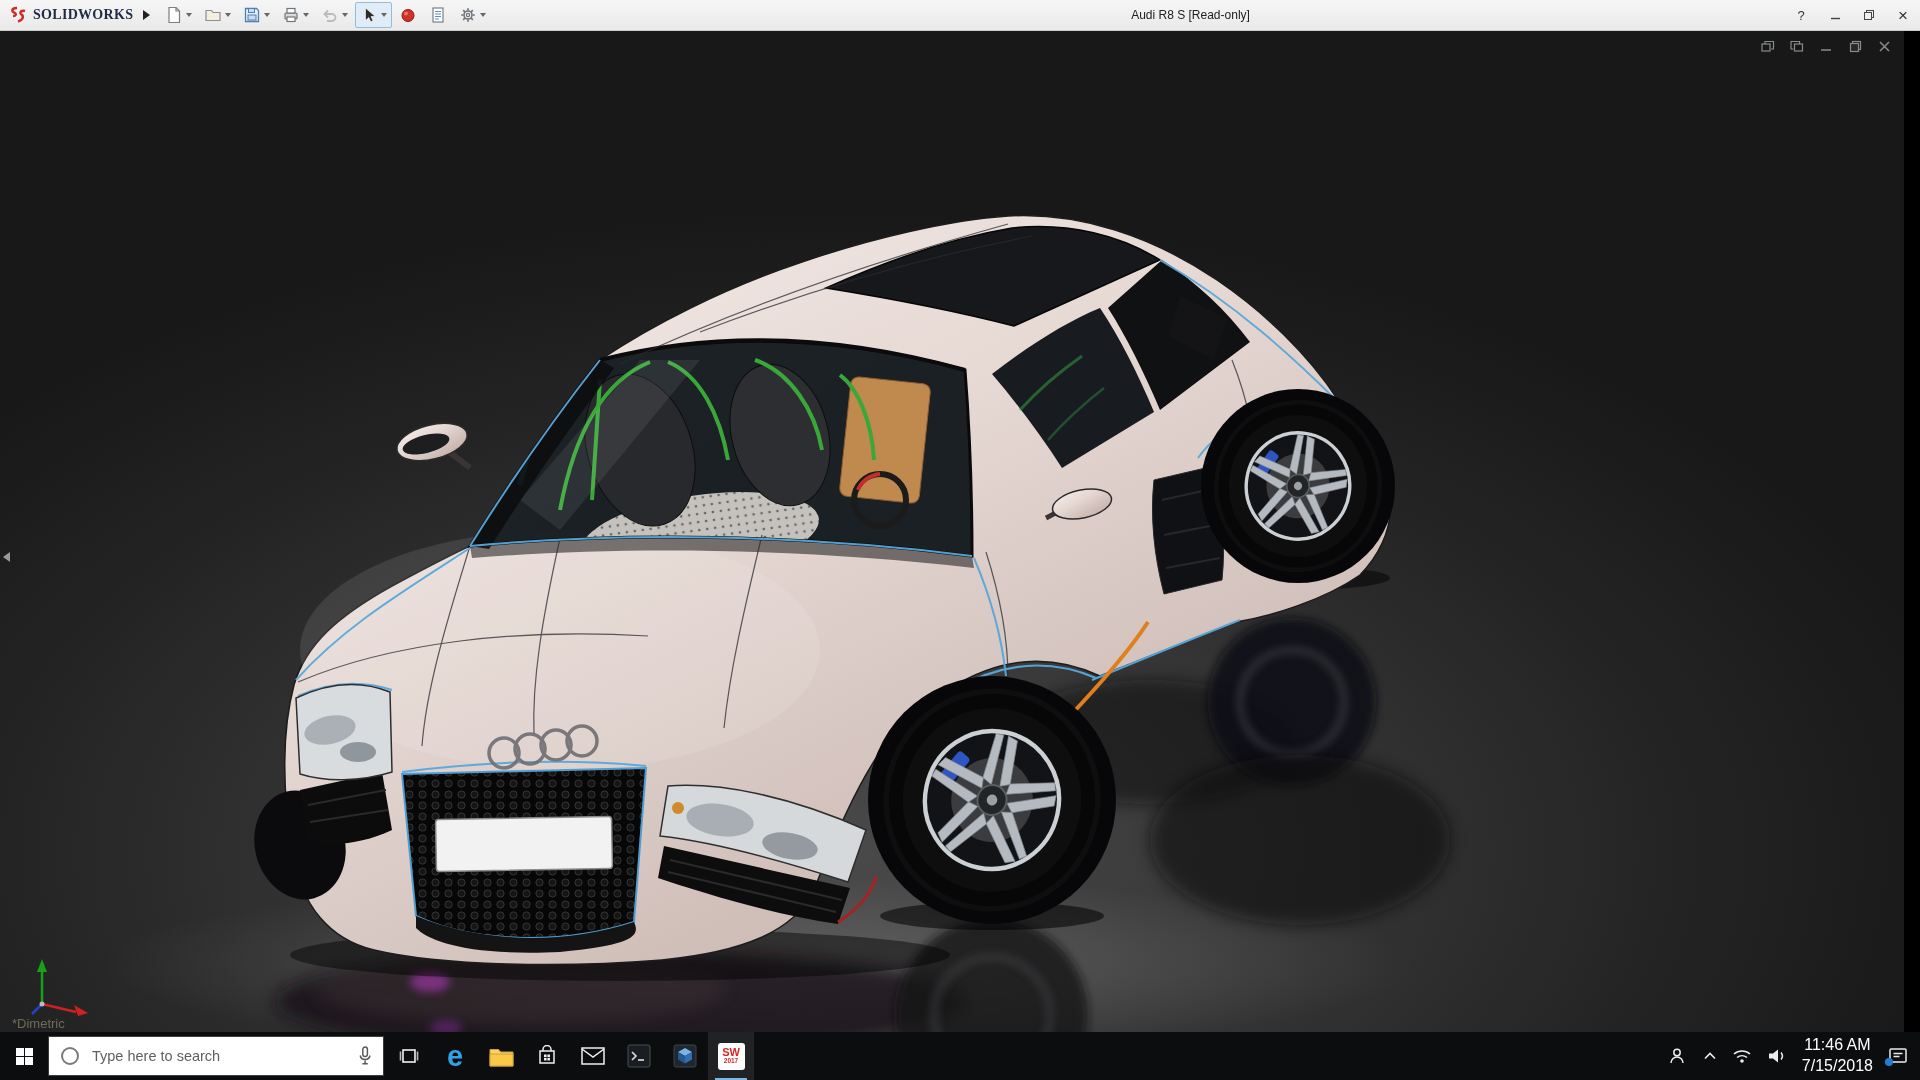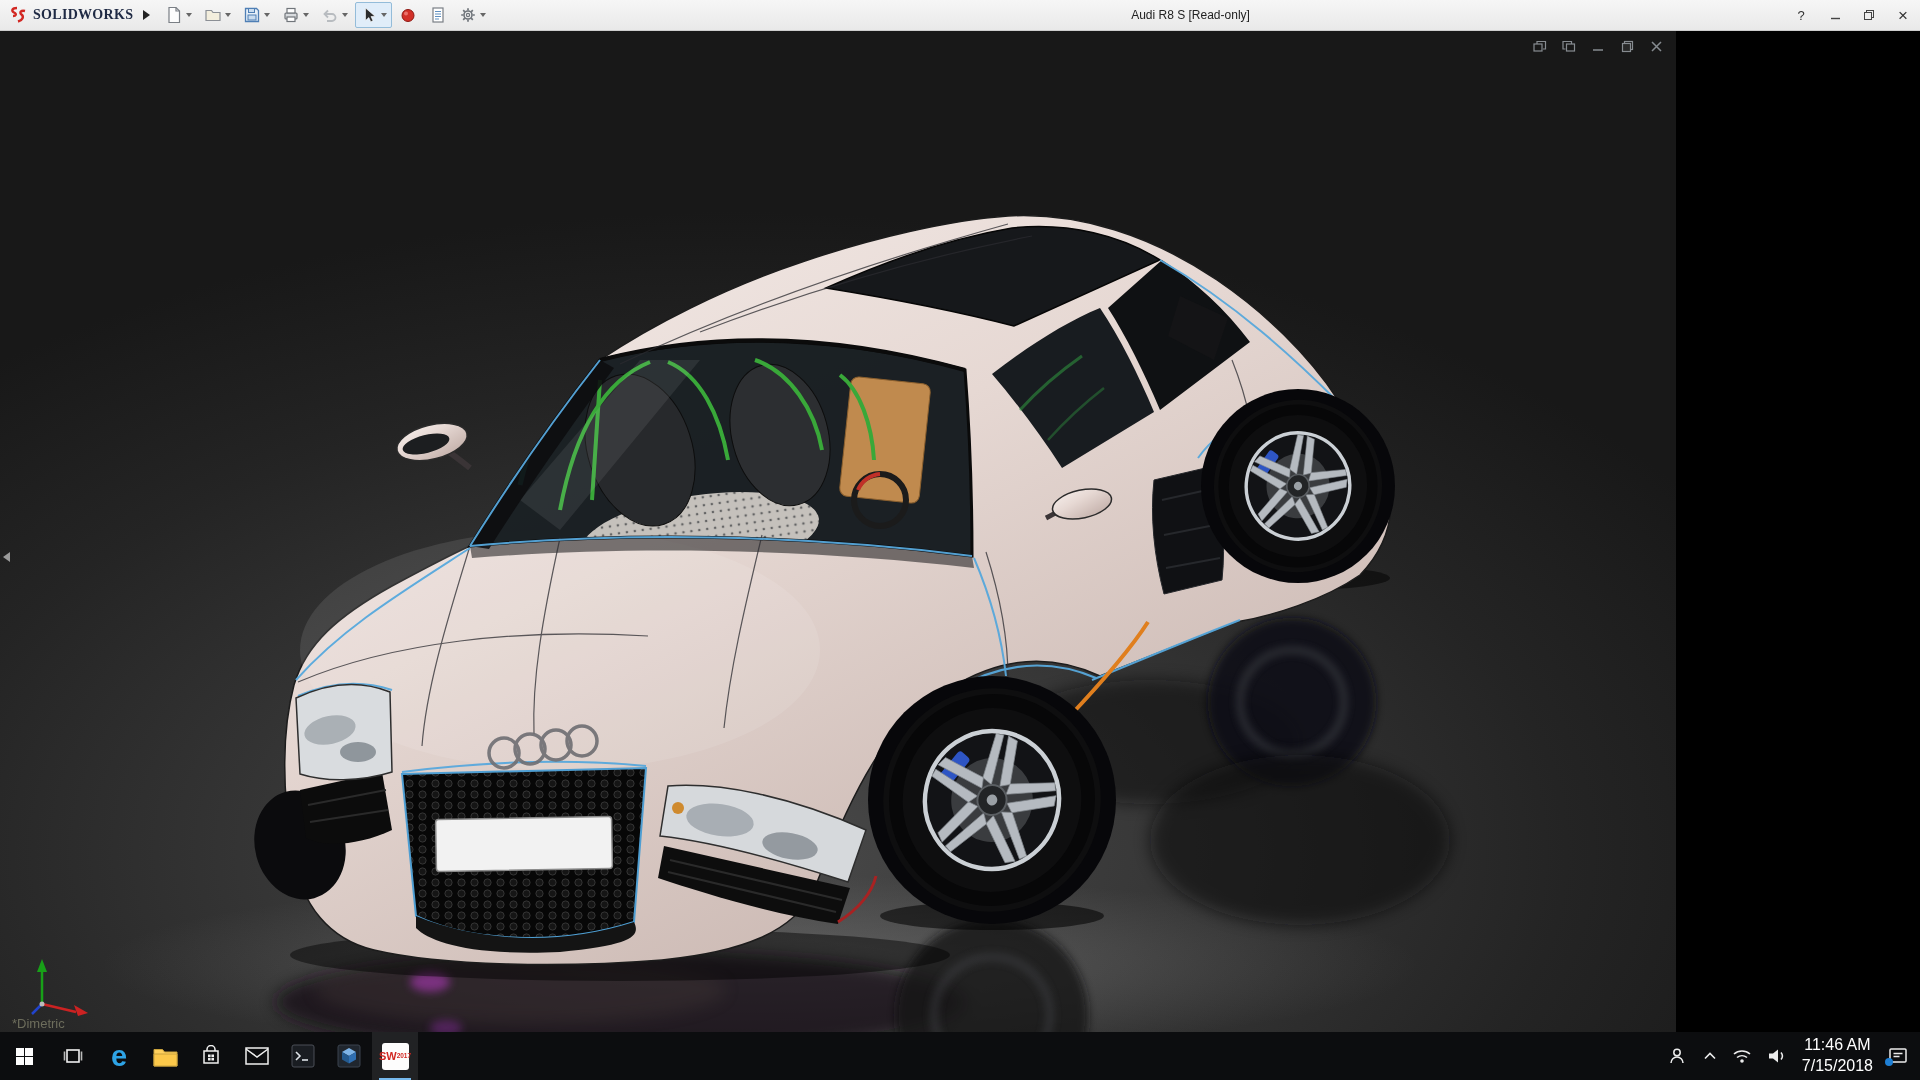--- a/index.html
+++ b/index.html
@@ -21,22 +21,22 @@
   .caret{width:0;height:0;border-left:3.5px solid transparent;border-right:3.5px solid transparent;
     border-top:4px solid #666;}
   .bar-title{position:absolute;left:60.6%;transform:translateX(-50%);
     font-size:12px;color:#222;white-space:nowrap;margin-left:27px;}
   .win-controls{position:absolute;right:8px;top:0;height:30px;display:flex;align-items:center;gap:16px;}
   .wc{display:flex;align-items:center;justify-content:center;width:18px;height:20px;
     color:#333;font-size:13px;}
   .wc-close{font-size:17px;line-height:1;}
 
   
-  .viewport{position:absolute;top:30px;left:0;width:1656px;height:1002px;
-    background:radial-gradient(1150px 640px at 44% 82%, #4a4a4a 0%, #373737 38%, #242424 72%, #181818 100%);padding-left:20px;}
+  .viewport{position:absolute;top:30px;left:0;width:1904px;height:1002px;
+    background:radial-gradient(1150px 640px at 44% 82%, #4a4a4a 0%, #373737 38%, #242424 72%, #181818 100%);}
   .scene{position:absolute;top:0;left:0;}
   .doc-controls{position:absolute;top:8px;right:12px;display:flex;gap:13px;z-index:5;}
   .doc-btn{width:16px;height:16px;display:flex;align-items:center;justify-content:center;opacity:.85;}
   .left-tab{position:absolute;left:0;top:505px;width:12px;height:44px;
     display:flex;align-items:center;justify-content:center;z-index:5;}
   .left-tab .tri{width:0;height:0;border-top:5px solid transparent;border-bottom:5px solid transparent;
     border-right:7px solid #9a9a9a;}
   .view-label{position:absolute;left:12px;bottom:1px;font-size:13px;color:#6d6d5c;z-index:5;}
   .triad{position:absolute;left:24px;bottom:12px;z-index:5;}
 
@@ -47,21 +47,21 @@
   .searchbox{width:336px;height:40px;margin:4px 0;background:#ffffff;border:1px solid #3c3c3c;
     display:flex;align-items:center;gap:9px;padding:0 10px;box-sizing:border-box;}
   .searchbox input{flex:1;border:none;outline:none;font-size:14.5px;color:#444;background:transparent;
     font-family:"Liberation Sans",sans-serif;}
   .searchbox input::placeholder{color:#5f5f5f;opacity:1;}
   .tb-apps{display:flex;align-items:center;margin-left:2px;}
   .tb-app{width:46px;height:48px;display:flex;align-items:center;justify-content:center;position:relative;}
   .tb-app.active{background:rgba(255,255,255,.09);}
   .tb-app.active::after{content:"";position:absolute;bottom:0;left:7px;right:7px;height:2px;background:#76b9ed;}
   .edge-e{font-size:29px;font-weight:bold;color:#2ea3e6;line-height:1;}
-  .sw-box{width:27px;height:27px;background:#fdfdfd;border-radius:3px;display:flex;flex-direction:row;
+  .sw-box{width:27px;height:27px;background:#fdfdfd;border-radius:3px;display:flex;flex-direction:column;
     align-items:center;justify-content:center;line-height:1;}
   .sw-text{color:#d22823;font-weight:bold;font-size:11px;}
   .sw-year{color:#d22823;font-size:6.5px;font-weight:bold;}
   .tray{margin-left:auto;display:flex;align-items:center;gap:15px;padding-right:12px;}
   .tray-ic{display:flex;align-items:center;justify-content:center;position:relative;}
   .clock{text-align:center;color:#fff;font-size:16px;line-height:1.3;white-space:nowrap;}
   .badge{position:absolute;left:-3px;bottom:0px;width:8px;height:8px;border-radius:50%;background:#1f7fd4;}
 </style>
 </head>
 <body>
@@ -430,20 +430,30 @@
   <div class="taskbar">
     <div class="tb-start">
       <svg width="19" height="19">
         <rect x="1" y="1" width="8" height="8" fill="#fdfdfd"></rect>
         <rect x="10" y="1" width="8" height="8" fill="#fdfdfd"></rect>
         <rect x="1" y="10" width="8" height="8" fill="#fdfdfd"></rect>
         <rect x="10" y="10" width="8" height="8" fill="#fdfdfd"></rect>
       </svg>
     </div>
 
+    <div class="searchbox">
+      <svg width="22" height="22">
+        <circle cx="11" cy="11" r="8" fill="none" stroke="#7a7a7a" stroke-width="2"></circle>
+      </svg>
+      <input type="text" placeholder="Type here to search" style="">
+      <svg width="16" height="20" viewBox="0 0 16 20">
+        <rect x="5.8" y="1" width="4.6" height="9.5" rx="2.3" fill="none" stroke="#5a5a5a" stroke-width="1.5"></rect>
+        <path d="M3.2 9.5a5 5 0 0 0 9.8 0M8.1 14.5v3.2M5.4 17.8h5.4" fill="none" stroke="#5a5a5a" stroke-width="1.5"></path>
+      </svg>
+    </div>
 
     <div class="tb-apps">
       <div class="tb-app">
         <svg width="22" height="22">
           <rect x="5" y="5" width="12" height="12" fill="none" stroke="#f0f0f0" stroke-width="1.6"></rect>
           <path d="M2.5 6.5v9M19.5 6.5v9" stroke="#b9b9b9" stroke-width="1.6" fill="none"></path>
         </svg>
       </div>
       <div class="tb-app">
         <span class="edge-e">e</span>

